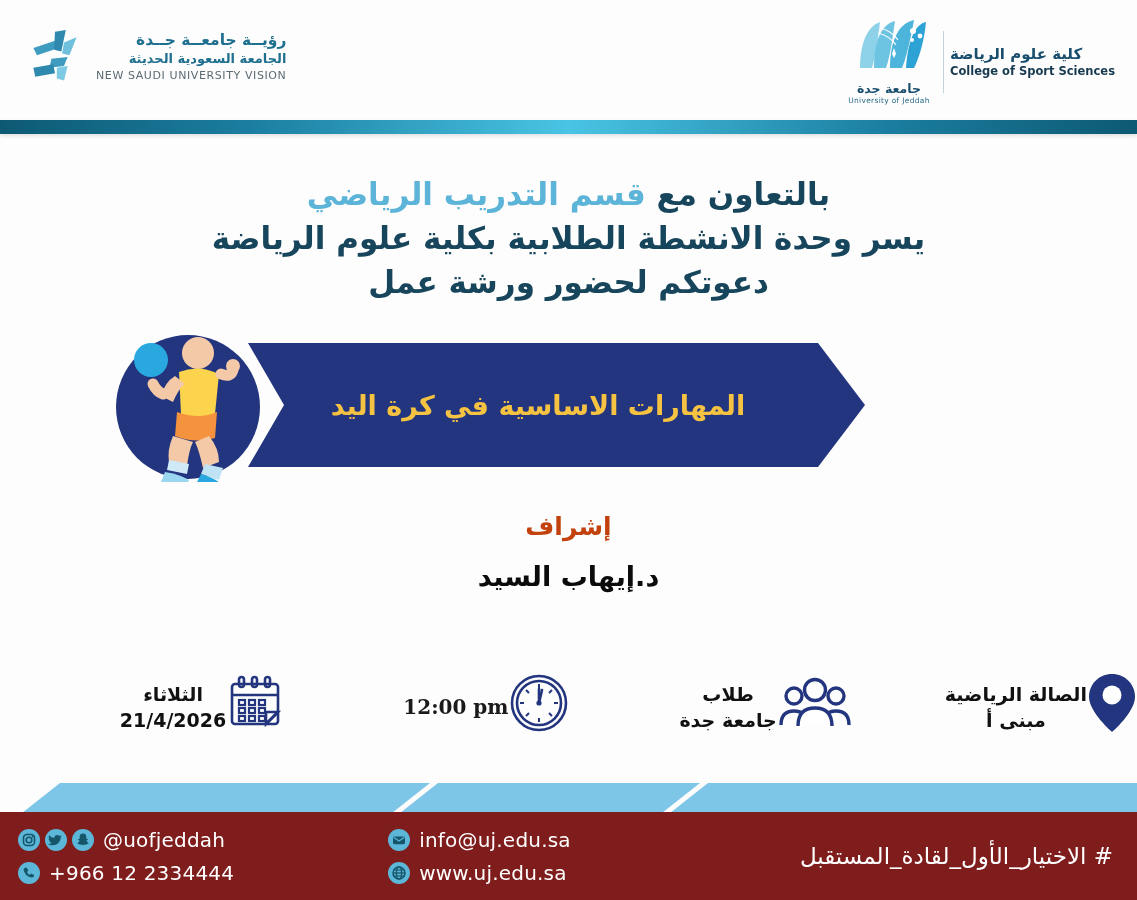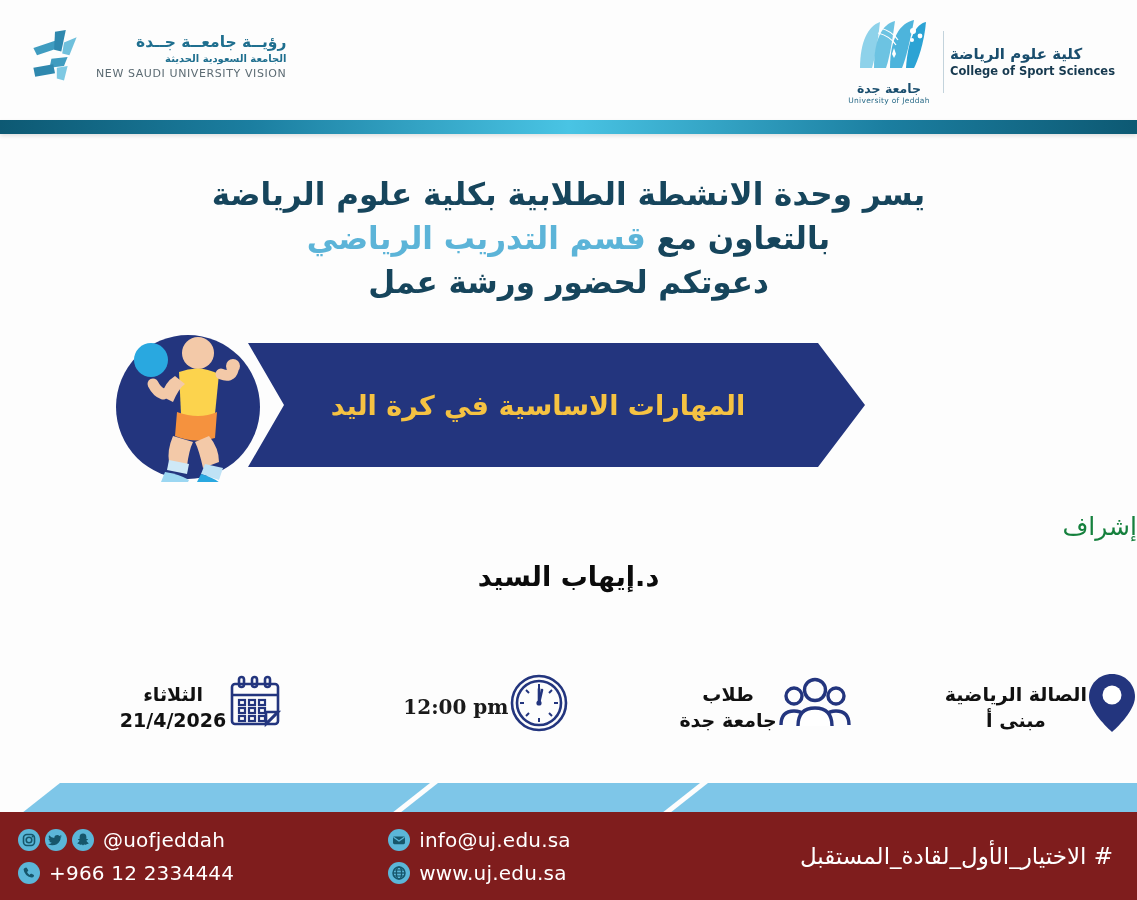--- a/index.html
+++ b/index.html
@@ -18,21 +18,21 @@
   .logo-left {
     position:absolute; left:28px; top:28px;
     display:flex; align-items:center; gap:14px; direction:rtl;
   }
   .vision-text { text-align:right; line-height:1.25; }
   .vision-ar1 {
     font-size:15.5px; font-weight:bold; color:#1f6f8f;
     letter-spacing:2px; white-space:nowrap;
   }
   .vision-ar2 {
-    font-size:10px; font-weight:bold; color:#1f6f8f;
+    font-size:13px; font-weight:bold; color:#1f6f8f;
     white-space:nowrap;
   }
   .vision-en {
     font-size:11px; color:#5c6b73; letter-spacing:0.6px;
     direction:ltr; text-align:left; white-space:nowrap; margin-top:2px;
   }
   .vision-mark { width:54px; height:58px; flex:0 0 auto; }
 
   .logo-right {
     position:absolute; right:22px; top:18px;
@@ -72,21 +72,21 @@
   }
   .banner-text {
     position:absolute; left:248px; top:13px; width:580px; height:124px;
     display:flex; align-items:center; justify-content:center;
     font-size:27px; font-weight:bold; color:#f5c242;
     direction:rtl; letter-spacing:0.3px;
   }
 
   
   .supervisor { position:absolute; top:512px; left:0; width:1137px; text-align:center; }
-  .sup-label { font-size:25px; font-weight:normal; color:#15803d; direction:rtl;text-align:right; }
+  .sup-label { font-size:25px; font-weight:bold; color:#c2410c; direction:rtl; }
   .sup-name { font-size:27px; font-weight:bold; color:#0b0b0b; direction:rtl; margin-top:20px; }
 
   
   .info-row {
     position:absolute; top:630px; left:0; width:1137px; height:145px;
     display:flex; direction:rtl;
   }
   .info-item {
     flex:1 1 0; display:flex; flex-direction:row;
     align-items:center; justify-content:flex-start;
@@ -173,22 +173,22 @@
         </svg>
         <div class="uj-ar">جامعة جدة</div>
         <div class="uj-en">University of Jeddah</div>
       </div>
     </div>
   </div>
 
   <div class="top-bar"></div>
 
   <div class="heading">
+    <div class="heading-line"><span>بالتعاون مع </span><span class="hl-accent">قسم التدريب الرياضي</span></div>
     <div class="heading-line">يسر وحدة الانشطة الطلابية بكلية علوم الرياضة</div>
-    <div class="heading-line"><span>بالتعاون مع </span><span class="hl-accent">قسم التدريب الرياضي</span></div>
     <div class="heading-line">دعوتكم  لحضور ورشة عمل</div>
   </div>
 
   <div class="banner-wrap">
 
     <svg class="player-circle" viewBox="0 0 150 150">
       <circle cx="75" cy="75" r="72" fill="#23357e"></circle>
       <circle cx="38" cy="28" r="17" fill="#29a8e0"></circle>
       <circle cx="85" cy="21" r="16" fill="#f3c9a8"></circle>
       <path d="M66 40 q20 -8 40 2 l-4 40 q-18 6 -34 0 Z" fill="#fcd34d"></path>

